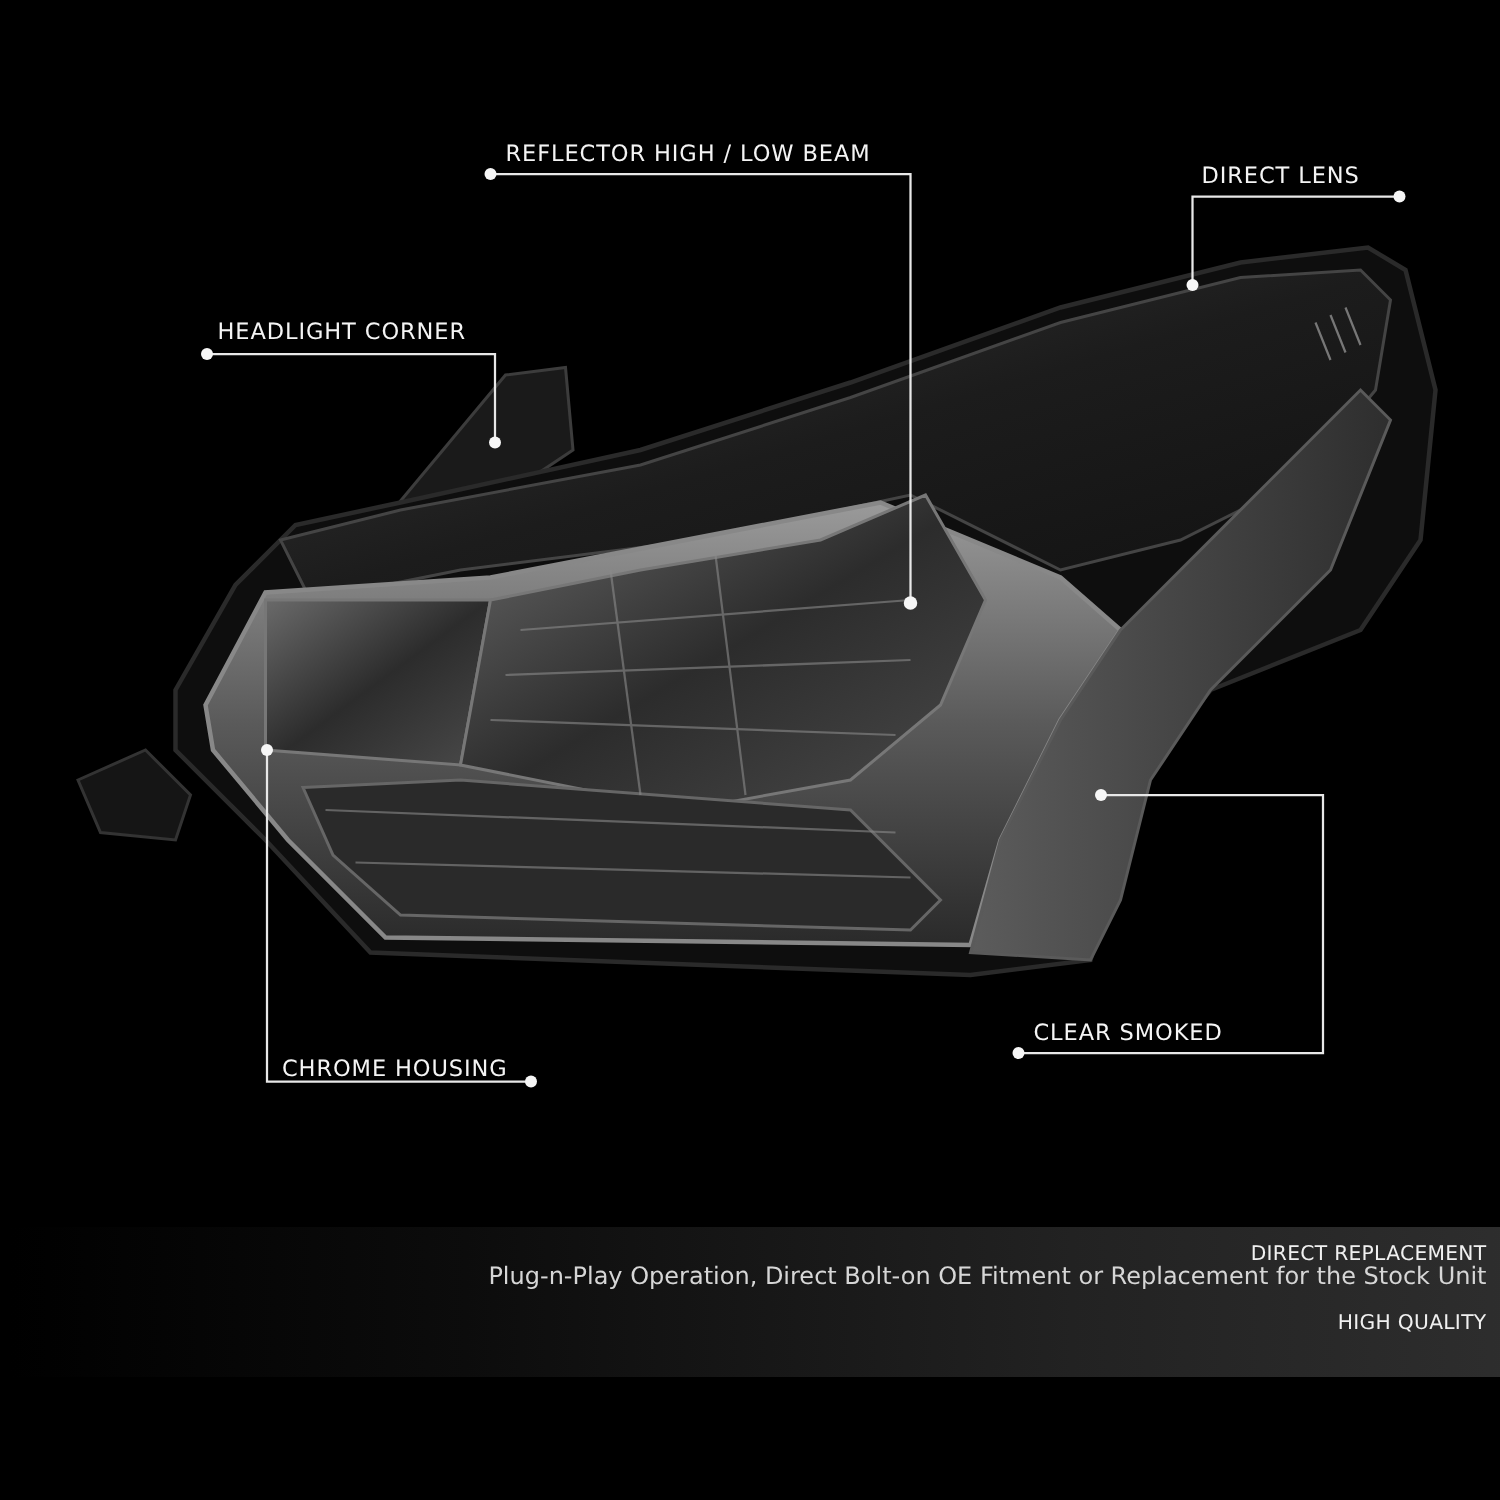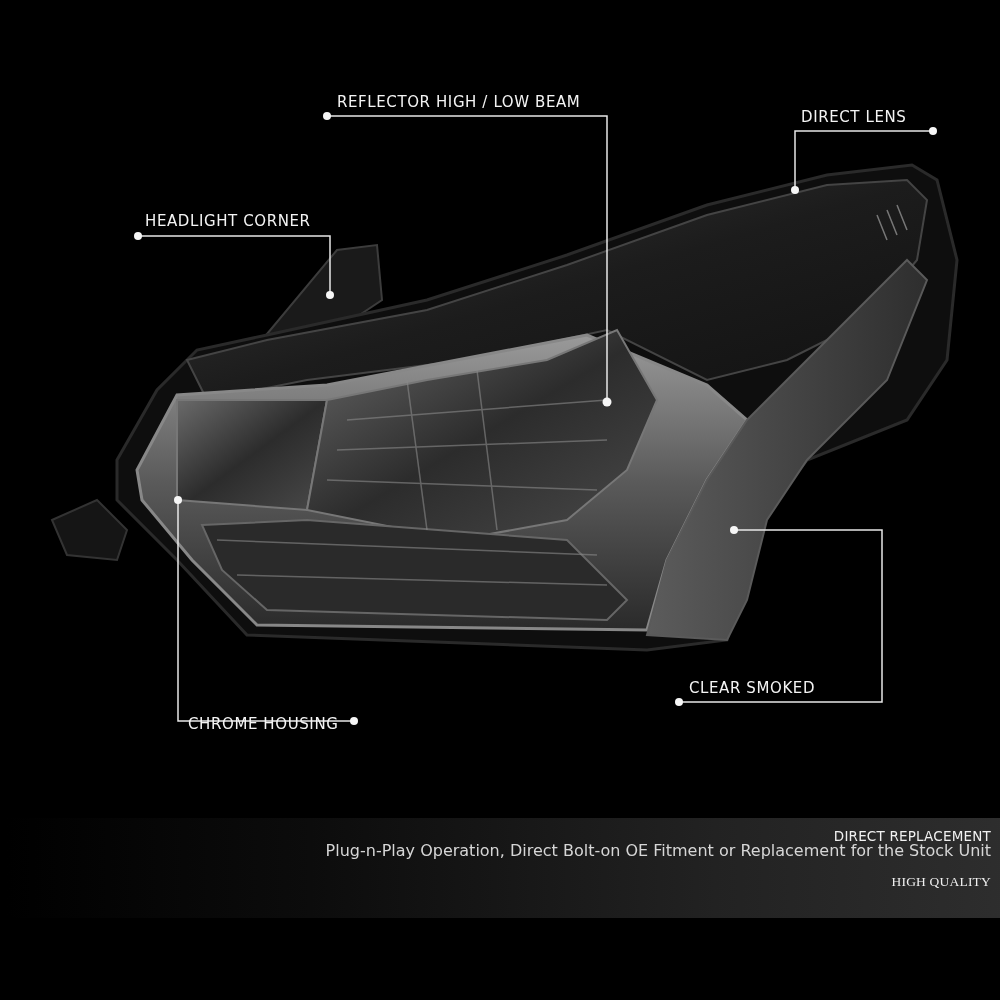--- a/index.html
+++ b/index.html
@@ -97,25 +97,25 @@
       <circle cx="171" cy="500" r="4"></circle>
         <circle cx="347" cy="721" r="4"></circle>
       <circle cx="727" cy="530" r="4"></circle>
         <circle cx="672" cy="702" r="4"></circle>
     </g>
   </svg>
 
   <div class="callout-label" style="left:330px; top:95px;">REFLECTOR HIGH / LOW BEAM</div>
   <div class="callout-label" style="left:794px; top:110px;">DIRECT LENS</div>
   <div class="callout-label" style="left:138px; top:214px;">HEADLIGHT CORNER</div>
-  <div class="callout-label" style="left:181px; top:705px;margin-top:12px;">CHROME HOUSING</div>
+  <div class="callout-label" style="left:181px; top:705px;">CHROME HOUSING</div>
   <div class="callout-label" style="left:682px; top:681px;">CLEAR SMOKED</div>
 
   <div class="banner">
     <div class="banner-block" style="top:10px;">
       <div class="banner-title">DIRECT REPLACEMENT</div>
       <div class="banner-desc">Plug-n-Play Operation, Direct Bolt-on OE Fitment or Replacement for the Stock Unit</div>
     </div>
-    <div class="banner-block" style="top:56px;font-family:Liberation Serif, serif;">
+    <div class="banner-block" style="top:56px;">
       <div class="banner-title">HIGH QUALITY</div>
     </div>
   </div>
 </div>
 
 </body></html>

